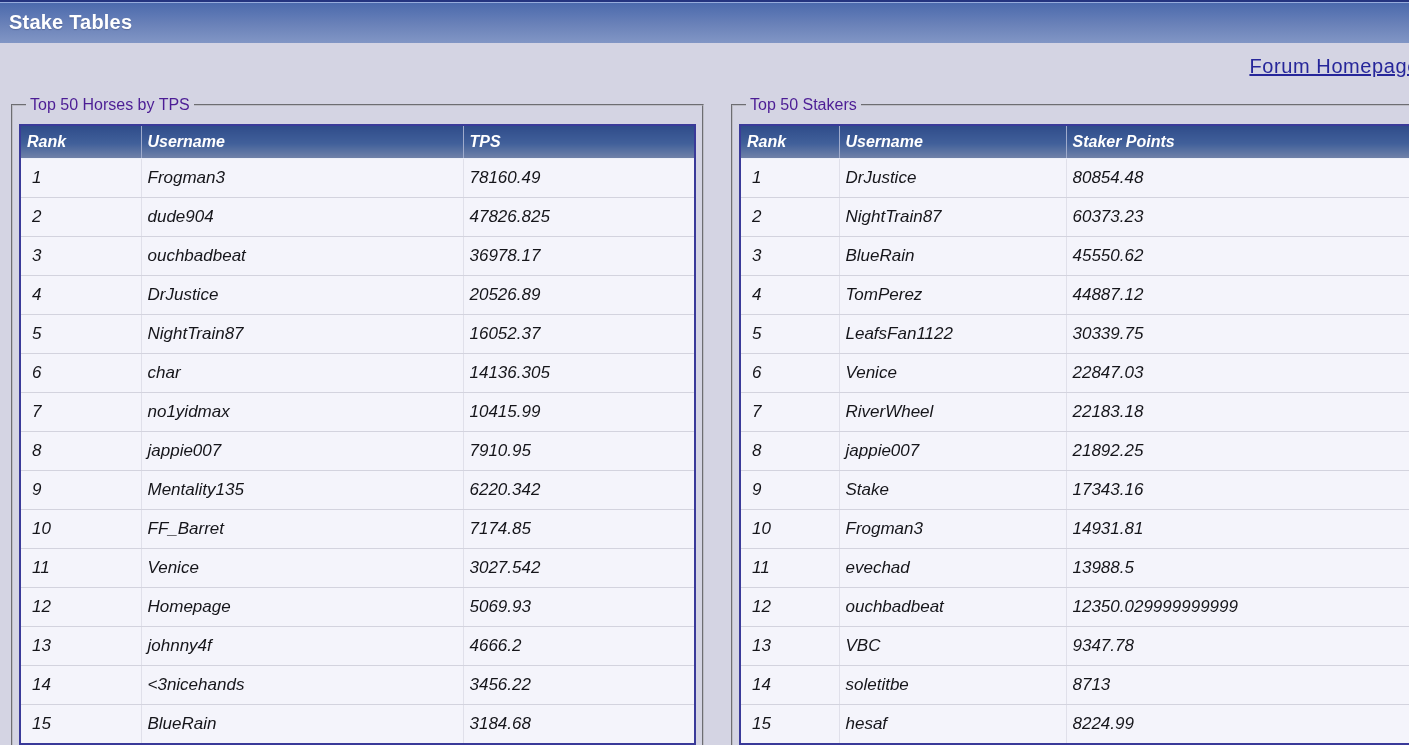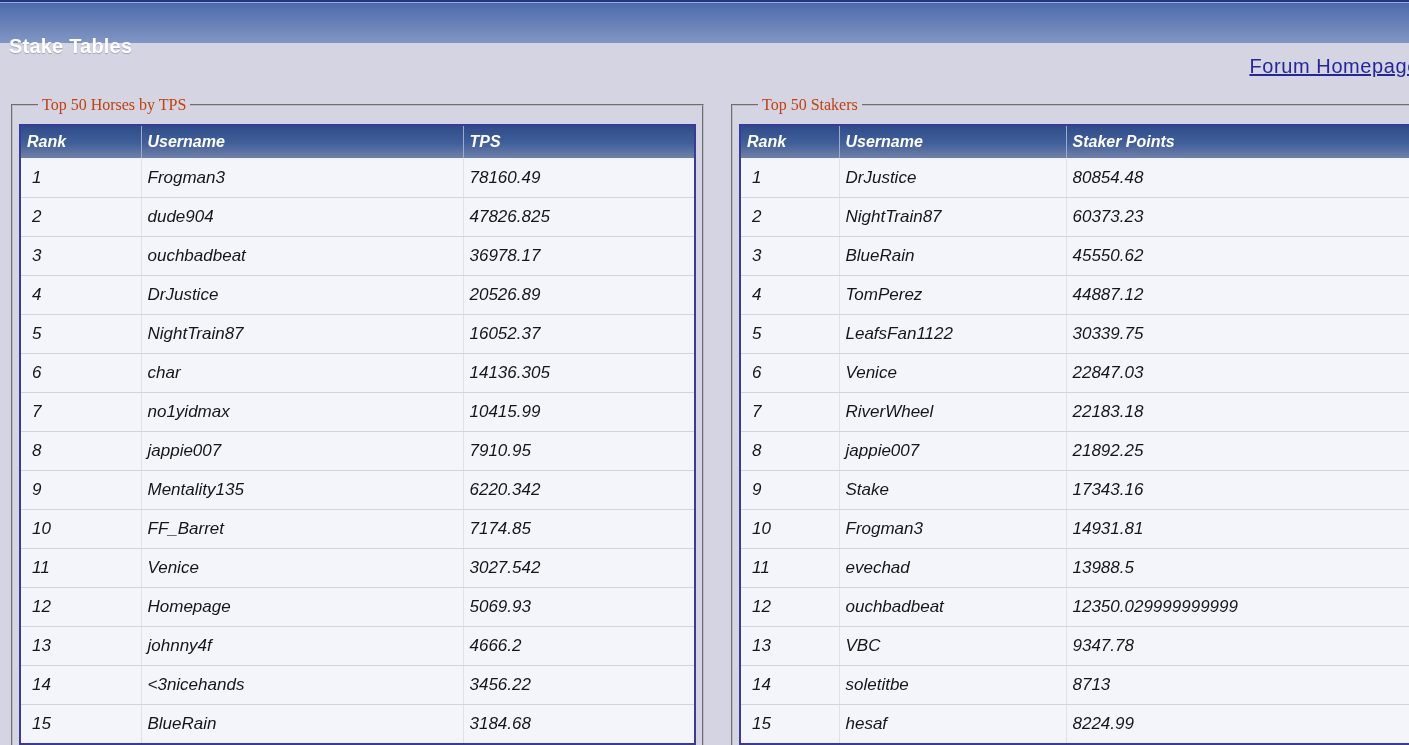--- a/index.html
+++ b/index.html
@@ -16,21 +16,20 @@
     position: absolute; top: 0; left: 0; width: 100%; height: 43px;
     box-sizing: border-box;
     border-top: 2px solid #24347f;
     background: linear-gradient(180deg, #4a69ac 0%, #6d84ba 60%, #8196c5 100%);
     box-shadow: inset 0 1px 0 rgba(160, 180, 225, 0.9);
   }
   .topbar-title {
     color: #ffffff; font-size: 20px; font-weight: bold;
     padding: 9px 0 0 9px; letter-spacing: 0.2px;
     text-shadow: 0 1px 1px rgba(10, 20, 60, 0.25);
-    margin-top: 24px;
   }
 
   
   .forum-link {
     position: absolute; top: 55px; right: -10px;
     white-space: nowrap;
     font-size: 20px; letter-spacing: 0.6px;
     color: #26269a; text-decoration: underline;
     cursor: pointer;
   }
@@ -39,22 +38,22 @@
   fieldset.panel {
     position: absolute; top: 96px;
     margin: 0; box-sizing: border-box;
     border: 2px groove #bdbdc6;
     padding: 10px 6px 8px 6px;
     height: 700px;
   }
   #panel-left  { left: 11px;  width: 693px; }
   #panel-right { left: 731px; width: 760px; }
   legend {
-    font-size: 16px; color: #c2410c;
-    padding: 0 4px; margin-left: 19px; font-family: Liberation Serif, serif;
+    font-size: 16px; color: #4c1d95;
+    padding: 0 4px; margin-left: 7px;
   }
 
   
   table.stake {
     width: 100%;
     border-collapse: collapse;
     table-layout: fixed;
     border: 2px solid #3a3a99;
     background: #f4f4fb;
     font-style: italic;

